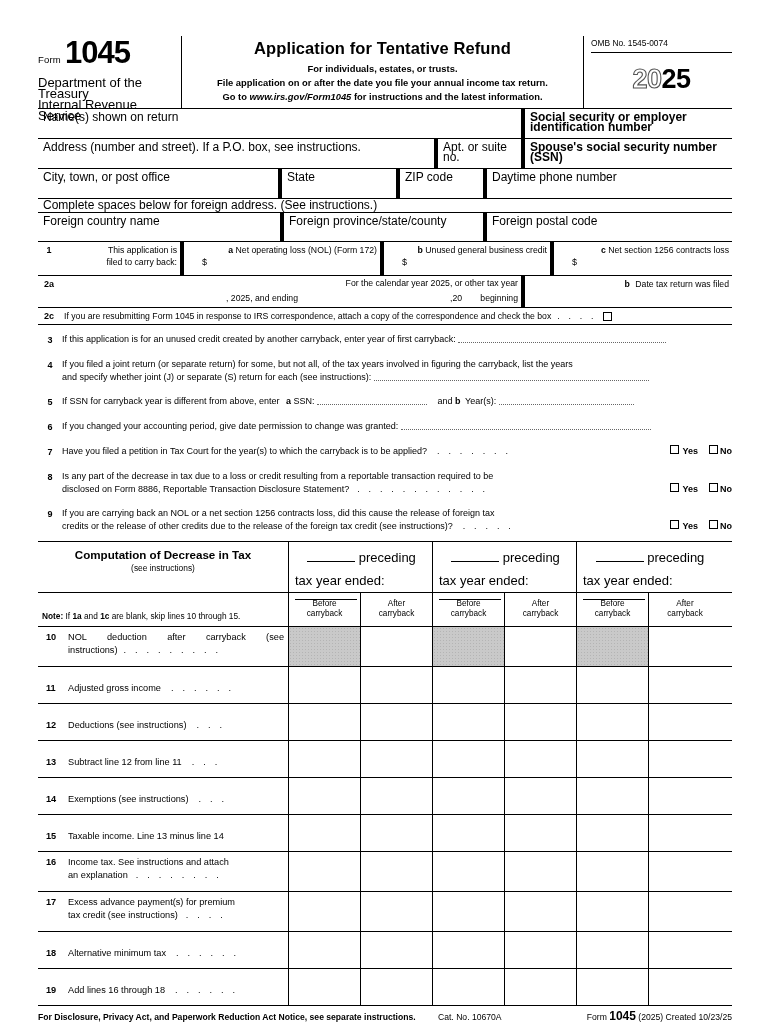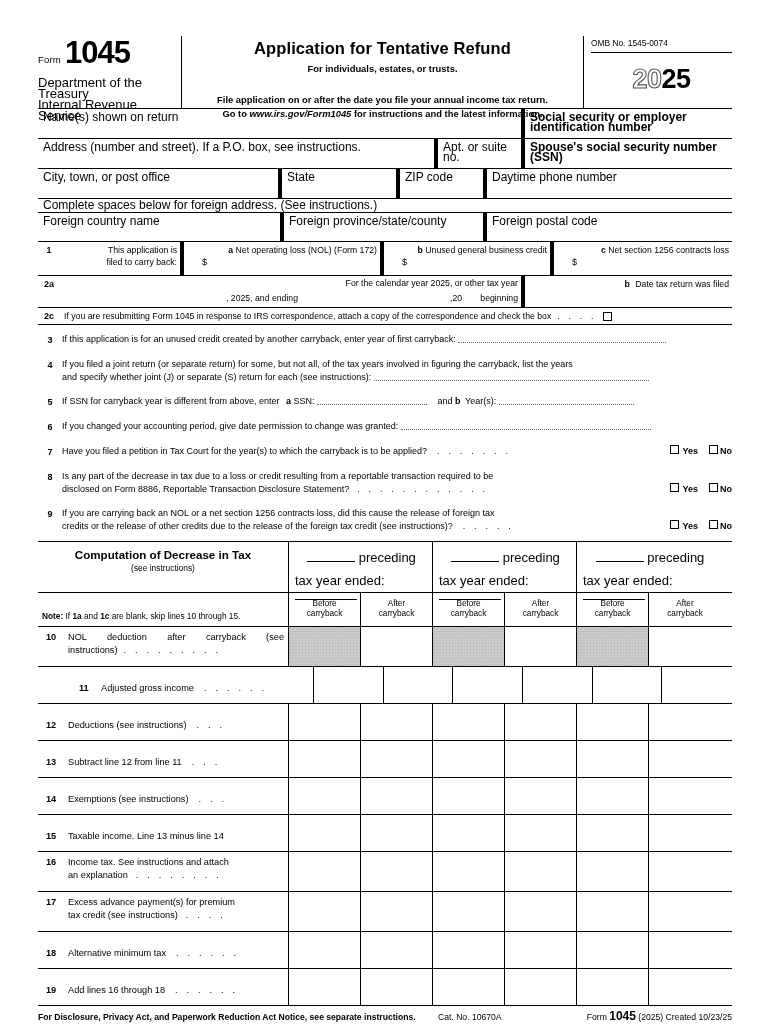--- a/index.html
+++ b/index.html
@@ -56,21 +56,21 @@
     padding: 1px 6px 0 6px;
     border-right: 1.6px solid #000;
   }
   .title-main {
     font-size: 16.5px; font-weight: bold; letter-spacing: .1px; margin-top: 2px;
   }
   .title-sub {
     font-size: 9.4px; font-weight: bold; margin-top: 5px;
   }
   .title-sub2 {
-    font-size: 9.4px; font-weight: bold; margin-top: 20px;
+    font-size: 9.4px; font-weight: bold; margin-top: 3px;
   }
   .title-sub3 {
     font-size: 9.4px; font-weight: bold; margin-top: 3px;
   }
   .title-sub3 i { font-style: italic; }
   .hdr-right {
     width: 148px;
     padding-left: 7px;
     display: flex; flex-direction: column;
   }
@@ -482,21 +482,21 @@
         </div>
         <div class="ccell shaded"></div>
         <div class="ccell"></div>
         <div class="ccell shaded"></div>
         <div class="ccell"></div>
         <div class="ccell shaded"></div>
         <div class="ccell"></div>
       </div>
 
       <div class="crow" style="height:37px;">
-        <div class="clabel" style="align-items:flex-end; padding-bottom:8px;margin-left:33px;">
+        <div class="clabel" style="align-items:flex-end; padding-bottom:8px;">
           <span class="clnum">11</span>
           <span class="cltxt"><span>Adjusted gross income</span><span class="leaders" style="margin-left:10px;">. . . . . .</span></span>
         </div>
         <div class="ccell"></div>
         <div class="ccell"></div>
         <div class="ccell"></div>
         <div class="ccell"></div>
         <div class="ccell"></div>
         <div class="ccell"></div>
       </div>

